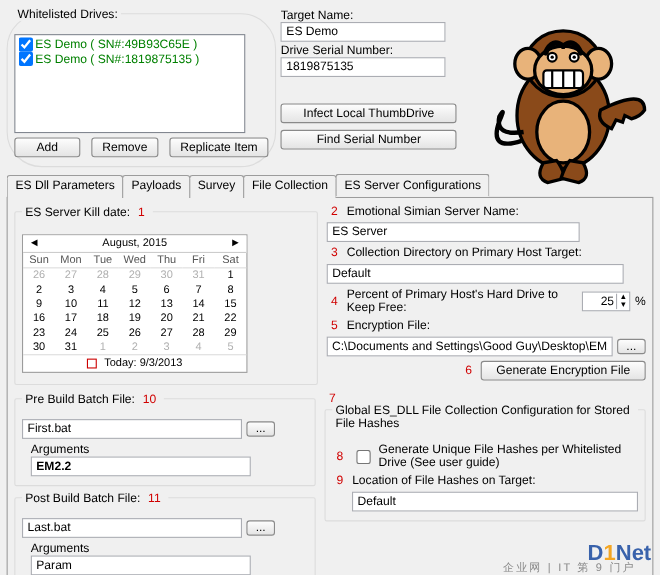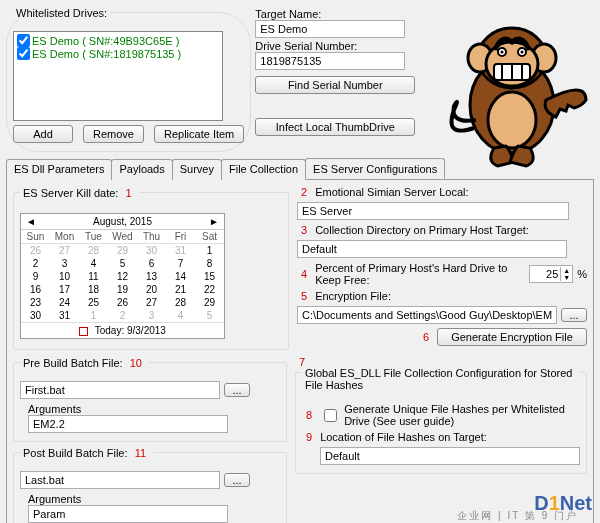--- a/index.html
+++ b/index.html
@@ -173,25 +173,25 @@
       <button class="btn">Remove</button>
       <button class="btn">Replicate Item</button>
     </div>
   </div>
 
   <div class="target-col">
     <span class="lbl">Target Name:</span>
     <input class="input" value="ES Demo" style="">
     <span class="lbl">Drive Serial Number:</span>
     <input class="input" value="1819875135" style="">
+    <div style="margin-top:24px;">
+      <button class="btn wide-btn">Infect Local ThumbDrive</button>
+    </div>
     <div style="margin-top:6px;">
       <button class="btn wide-btn">Find Serial Number</button>
-    </div>
-    <div style="margin-top:24px;">
-      <button class="btn wide-btn">Infect Local ThumbDrive</button>
     </div>
   </div>
 </div>
 
 <svg class="monkey" viewBox="0 0 160 160">
   <ellipse cx="78" cy="95" rx="42" ry="48" fill="#8a4a1a" stroke="#000" stroke-width="3"></ellipse>
   <ellipse cx="78" cy="48" rx="34" ry="30" fill="#8a4a1a" stroke="#000" stroke-width="3"></ellipse>
   <ellipse cx="46" cy="48" rx="12" ry="14" fill="#e8b37a" stroke="#000" stroke-width="3"></ellipse>
   <ellipse cx="110" cy="48" rx="12" ry="14" fill="#e8b37a" stroke="#000" stroke-width="3"></ellipse>
   <ellipse cx="78" cy="54" rx="26" ry="22" fill="#e8b37a" stroke="#000" stroke-width="3"></ellipse>
@@ -294,23 +294,23 @@
         <div class="cal-today-row">
           <span class="cal-today-mark"></span>
           <span>Today: 9/3/2013</span>
         </div>
       </div>
     </div>
 
     <div class="right-col">
       <div class="row">
         <span class="redno">2</span>
-        <span>Emotional Simian Server Local:</span>
-      </div>
-      <input class="input" style="width: 272px;" value="ES Server">
+        <span>Emotional Simian Server Name:</span>
+      </div>
+      <input class="input" style="width: 230px;" value="ES Server">
 
       <div class="row" style="margin-top:4px;">
         <span class="redno">3</span>
         <span>Collection Directory on Primary Host Target:</span>
       </div>
       <input class="input" style="width: 270px;" value="Default">
 
       <div class="row" style="margin-top:4px;">
         <span class="redno">4</span>
         <span>Percent of Primary Host's Hard Drive to Keep Free:</span>
@@ -346,21 +346,21 @@
       <div class="group" style="margin-top:6px;">
         <span class="group-title">
           <span>Pre Build Batch File:</span>
           <span class="redno">10</span>
         </span>
         <div class="row">
           <input class="input mini-input" value="First.bat" style="">
           <button class="btn ellipsis-btn">...</button>
         </div>
         <span class="lbl" style="margin-left:8px;">Arguments</span>
-        <input class="input mini-input" style="margin-left: 8px;" value="EM2.2">
+        <input class="input mini-input" style="margin-left: 8px; font-weight: bold;" value="EM2.2">
       </div>
 
       <div class="group" style="margin-top:10px;">
         <span class="group-title">
           <span>Post Build Batch File:</span>
           <span class="redno">11</span>
         </span>
         <div class="row">
           <input class="input mini-input" value="Last.bat" style="">
           <button class="btn ellipsis-btn">...</button>

